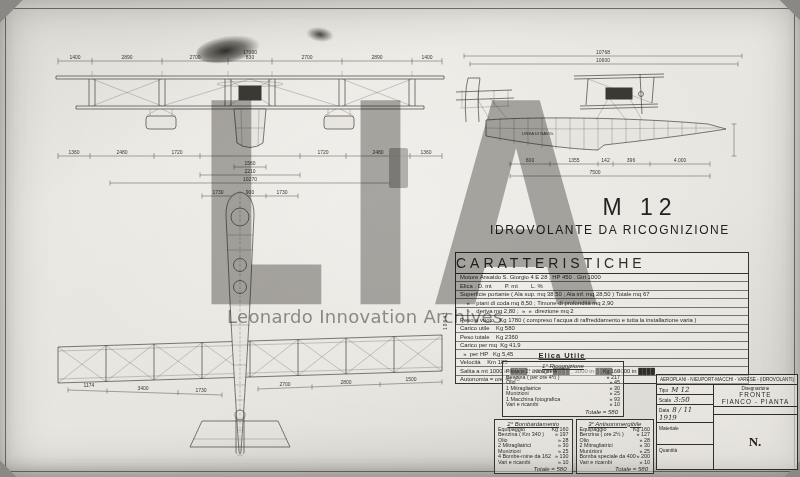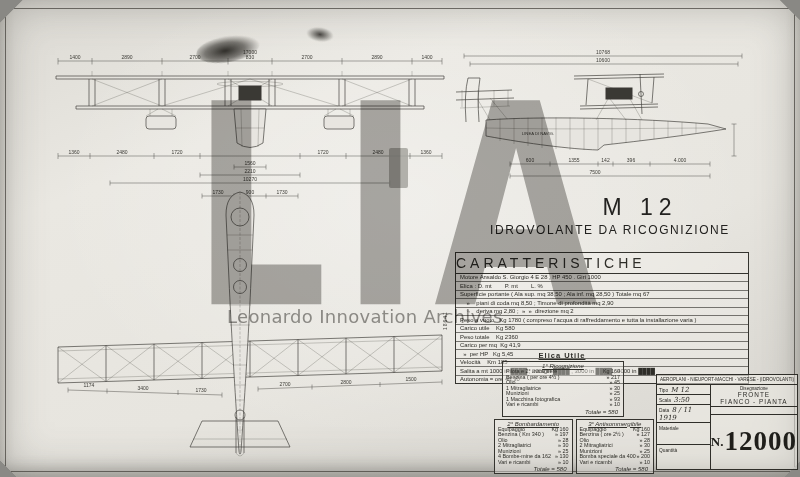--- a/index.html
+++ b/index.html
@@ -531,21 +531,20 @@
     </div>
     <div class="tb-right">
       <div class="tb-draw">
         <span>Disegnazione</span>
         <span class="d1">FRONTE</span>
         <span class="d2">FIANCO - PIANTA</span>
       </div>
       <div class="tb-blank"></div>
       <div class="tb-num">
         <span class="pfx">N.</span>
-        <span class="digits">12000</span>
       </div>
     </div>
   </div>
 </div>
 
 <div class="smudge s1"></div>
 <div class="smudge s2"></div>
 <div class="artifact"></div>
 <div class="margin-note">18641</div>
 

